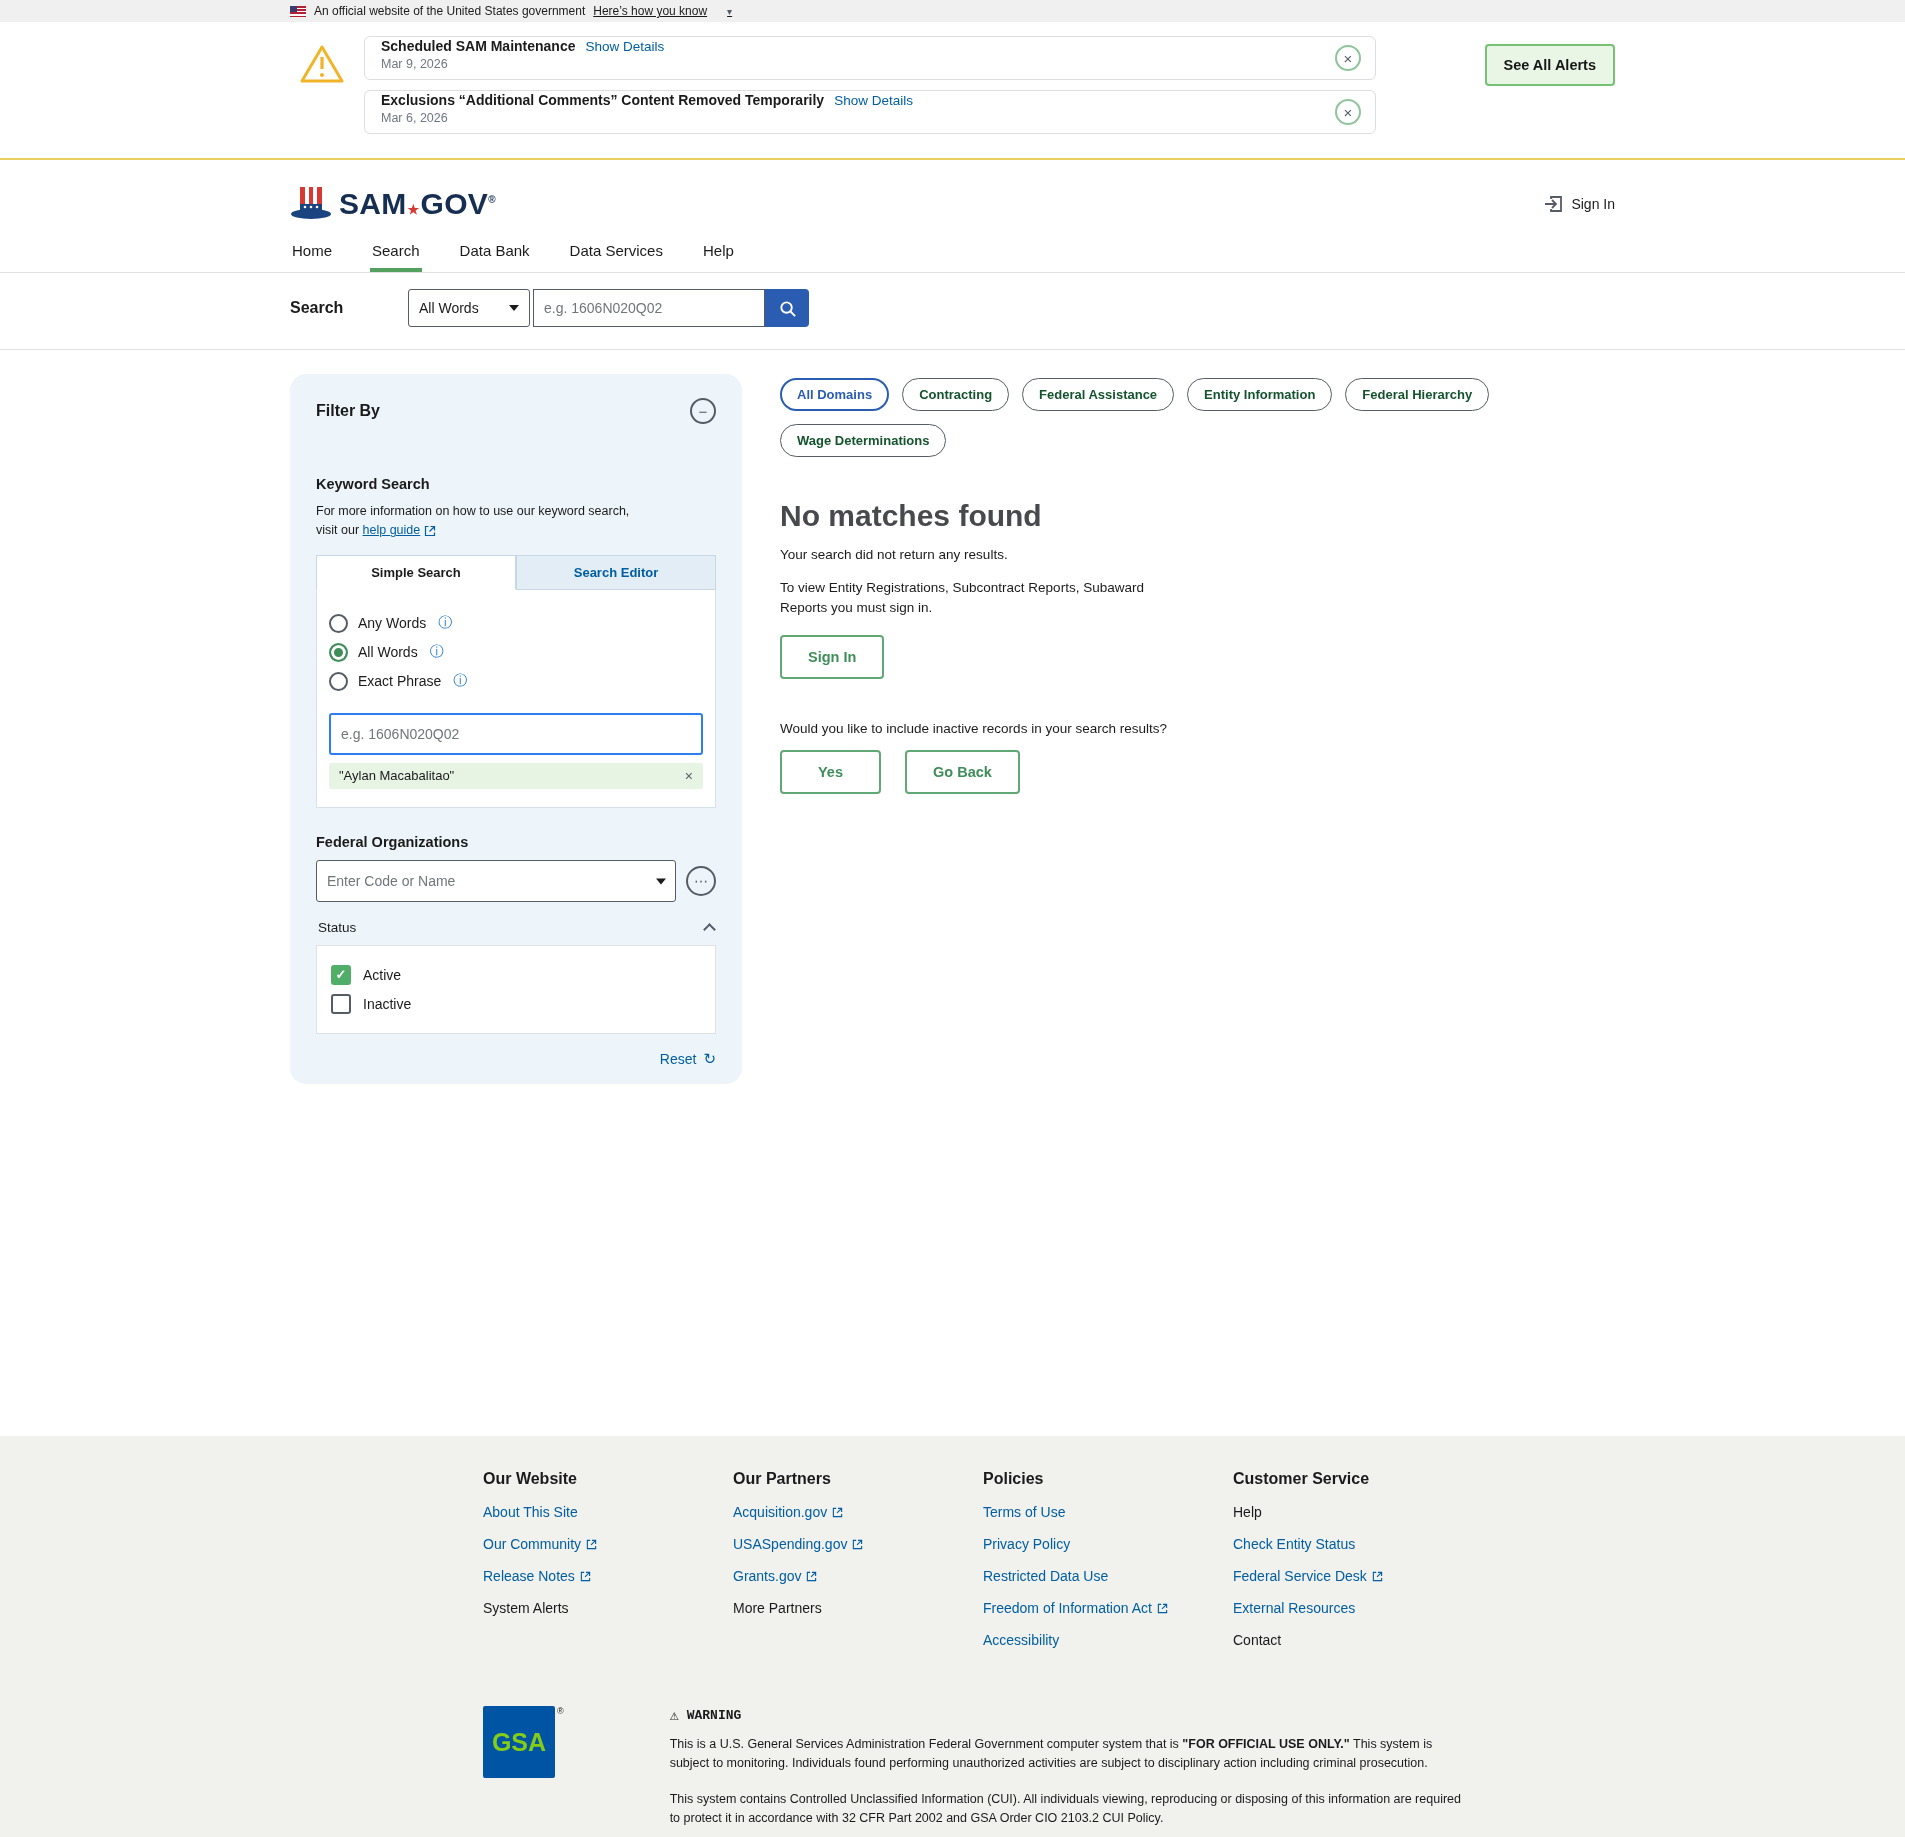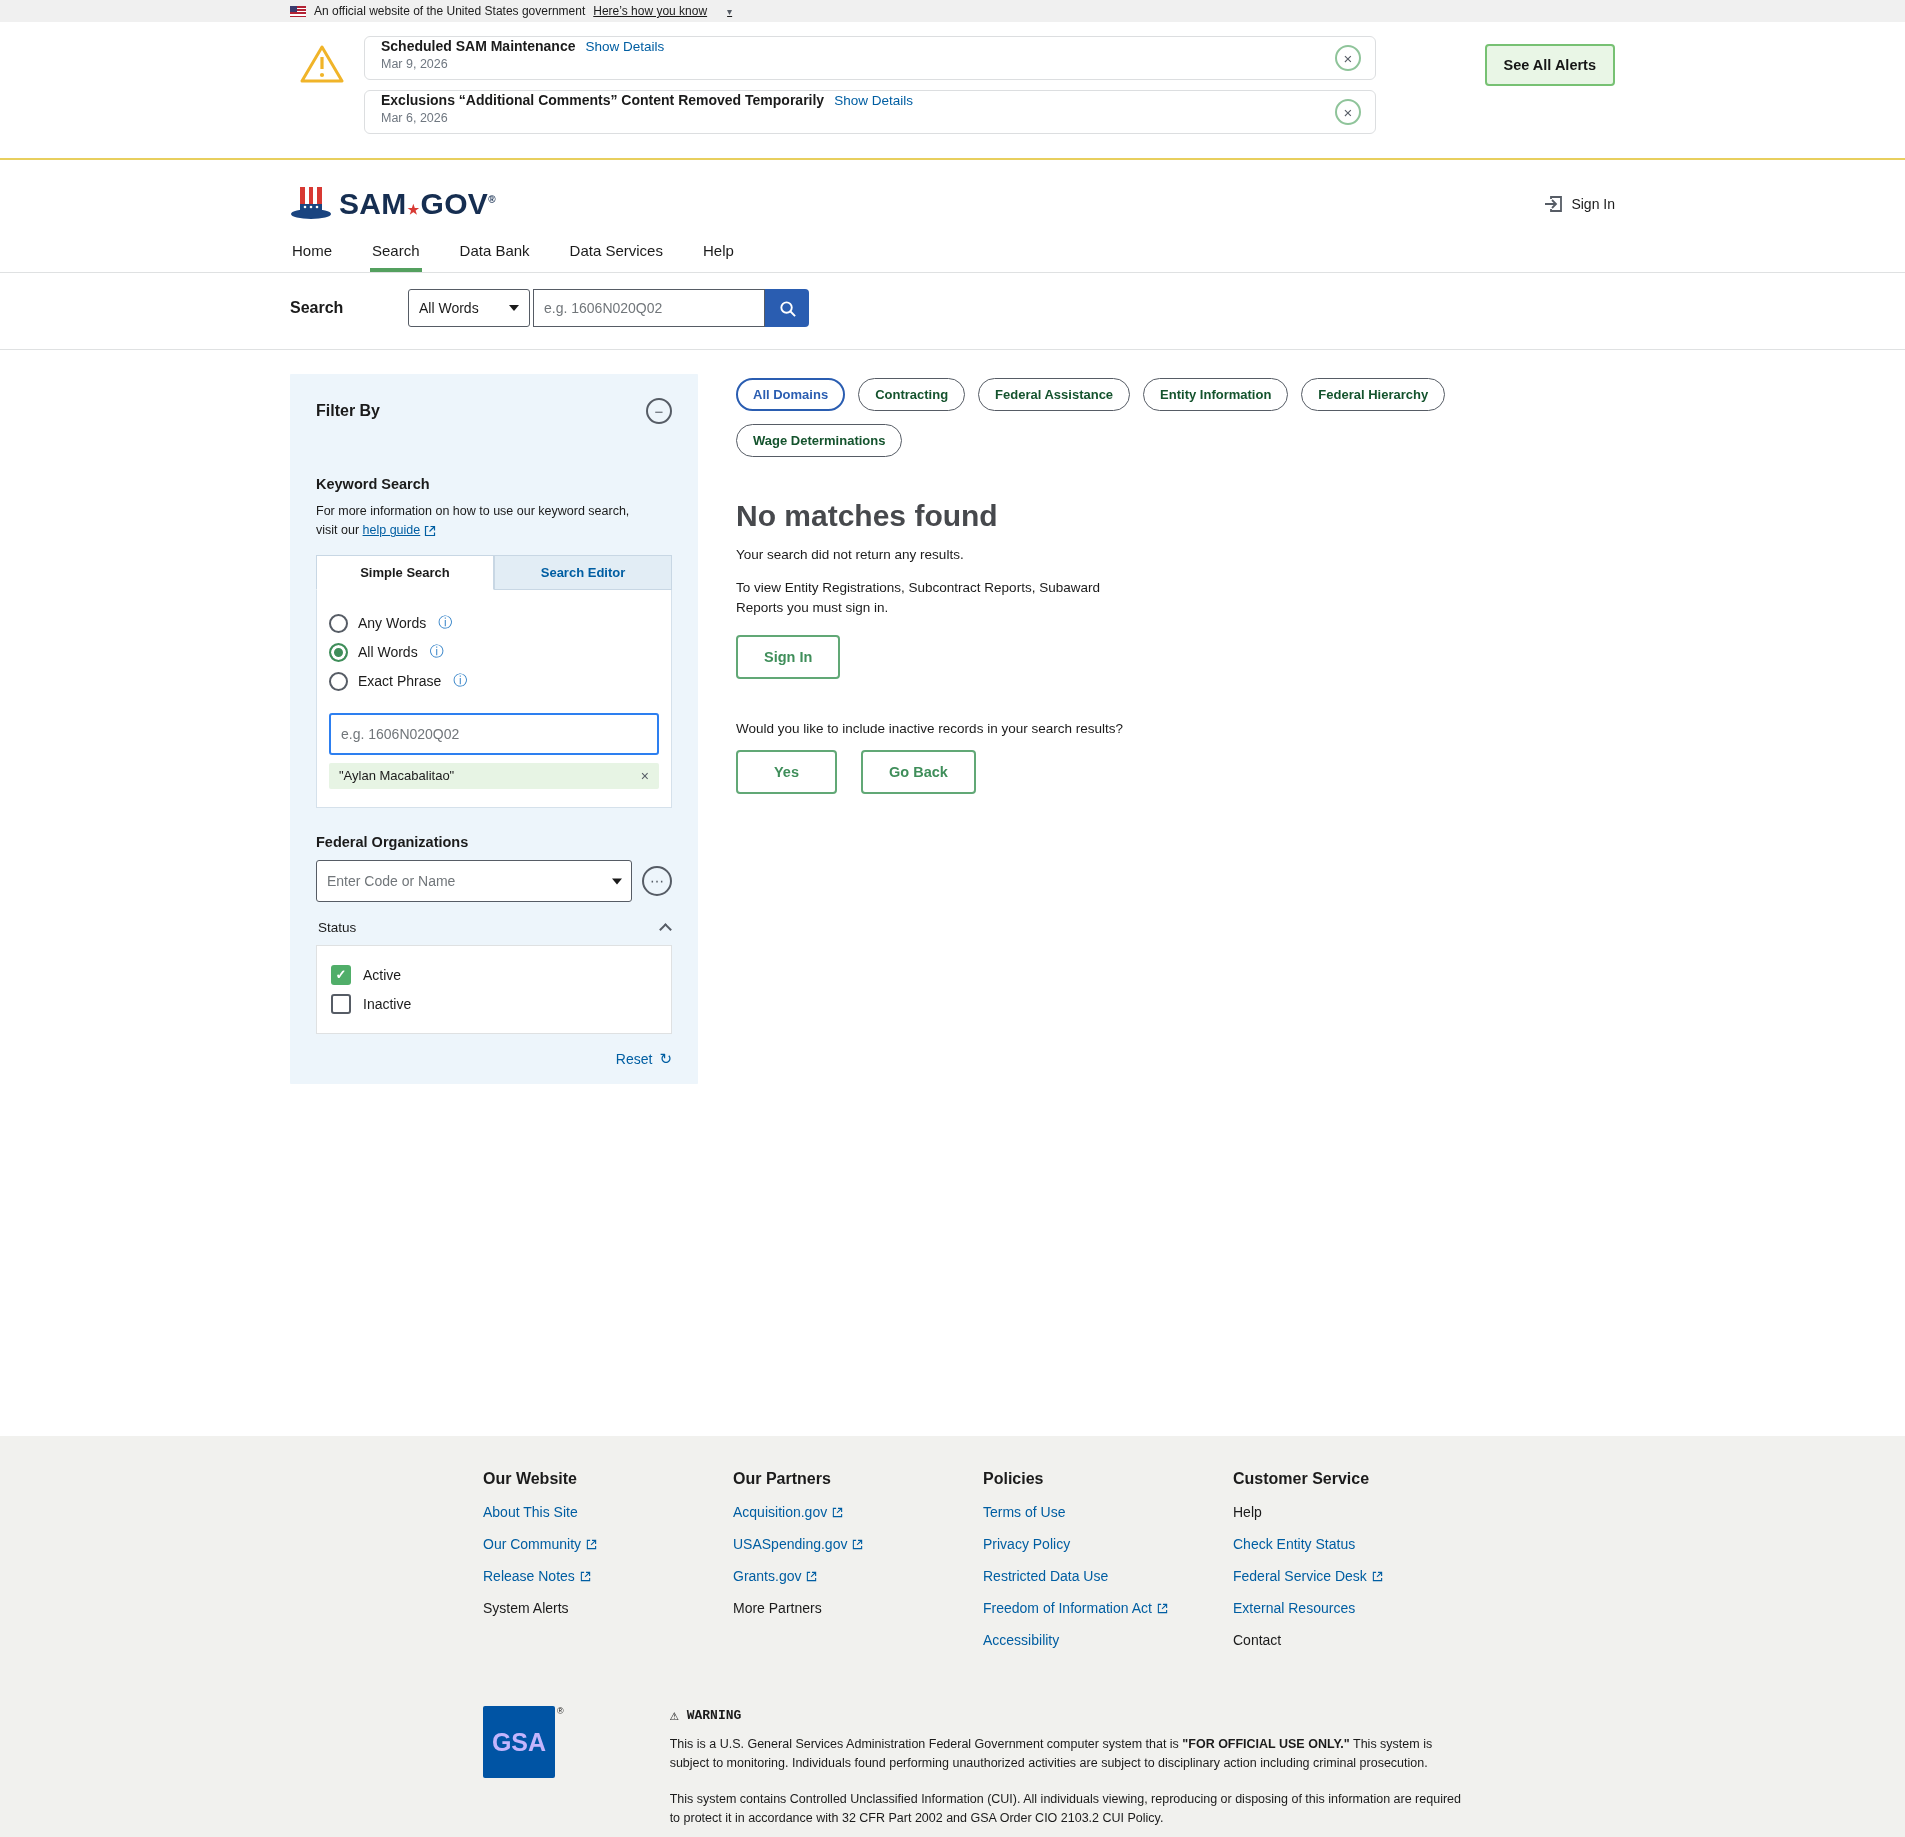--- a/index.html
+++ b/index.html
@@ -47,21 +47,21 @@
   .search-label { font-weight:bold; font-size:16px; width:118px; }
   .scope-select { width:122px; height:38px; border:1px solid #565c65; border-radius:3px; background:#fff; display:flex; align-items:center; justify-content:space-between; padding:0 10px; font-size:14px; cursor:pointer; }
   .tri-down { width:0; height:0; border-left:5px solid transparent; border-right:5px solid transparent; border-top:6px solid #1b1b1b; }
   .search-input { width:232px; height:38px; border:1px solid #565c65; border-radius:0; margin-left:3px; padding:0 10px; font-size:14px; font-family:inherit; }
   .search-input::placeholder, .kw-input::placeholder, .fo-input::placeholder { color:#71767a; }
   .search-btn { width:44px; height:38px; background:#2a5db1; border:none; border-radius:0 4px 4px 0; display:flex; align-items:center; justify-content:center; cursor:pointer; }
 
   
   .main { display:flex; gap:38px; padding-top:24px; min-height:1086px; align-items:flex-start; }
 
-  .filter-panel { width:408px; background:#edf5fb; border-radius:1px; padding:24px 26px 16px; flex:none; }
+  .filter-panel { width:452px; background:#edf5fb; border-radius:16px; padding:24px 26px 16px; flex:none; }
   .filter-head { display:flex; align-items:center; justify-content:space-between; }
   .filter-title { font-size:16px; font-weight:bold; }
   .collapse-btn { width:26px; height:26px; border-radius:50%; border:2px solid #565c65; background:transparent; color:#565c65; font-size:15px; display:flex; align-items:center; justify-content:center; cursor:pointer; }
   .kw-heading { font-size:14.5px; font-weight:bold; margin-top:52px; }
   .kw-info { font-size:12.5px; line-height:1.55; margin-top:10px; width:330px; }
   .help-link { color:#005ea2; text-decoration:underline; cursor:pointer; display:inline-flex; align-items:center; gap:4px; }
   .ext-icon { display:inline-flex; color:inherit; }
   .tabbar { display:flex; margin-top:14px; }
   .tab { flex:1; text-align:center; font-size:13px; font-weight:bold; padding:9px 0; cursor:pointer; border:1px solid #c8d7e4; }
   .tab.active { background:#fff; color:#1b1b1b; border-bottom:1px solid #fff; }
@@ -107,21 +107,21 @@
   
   .footer { background:#f1f1ee; padding:34px 0 46px; }
   .footer-inner { width:1325px; margin:0 auto; padding-left:193px; }
   .link-cols { display:flex; }
   .fcol { width:250px; }
   .fcol-h { font-size:16px; font-weight:bold; margin-bottom:16px; }
   .flink { display:flex; align-items:center; gap:5px; font-size:14px; color:#005ea2; margin:16px 0; cursor:pointer; }
   .flink.plain { color:#1b1b1b; }
   .gsa-row { display:flex; margin-top:42px; }
   .gsa-wrap { display:flex; align-items:flex-start; }
-  .gsa-badge { width:72px; height:72px; background:#0054a4; color:#c4b5fd; display:flex; align-items:center; justify-content:center; font-size:25px; font-weight:bold; border-radius:2px; }
+  .gsa-badge { width:72px; height:72px; background:#0054a4; color:#84cc16; display:flex; align-items:center; justify-content:center; font-size:25px; font-weight:bold; border-radius:2px; }
   .gsa-reg { font-size:9px; margin-left:2px; }
   .warn-block { margin-left:106px; width:792px; }
   .warn-head { display:flex; align-items:center; gap:8px; font-family:"Liberation Mono", monospace; font-weight:bold; font-size:13px; }
   .warn-glyph { font-size:15px; }
   .warn-p { font-size:12.5px; line-height:1.55; margin-top:10px; }
   .warn-p + .warn-p { margin-top:16px; }
 </style>
 </head>
 <body>
 

